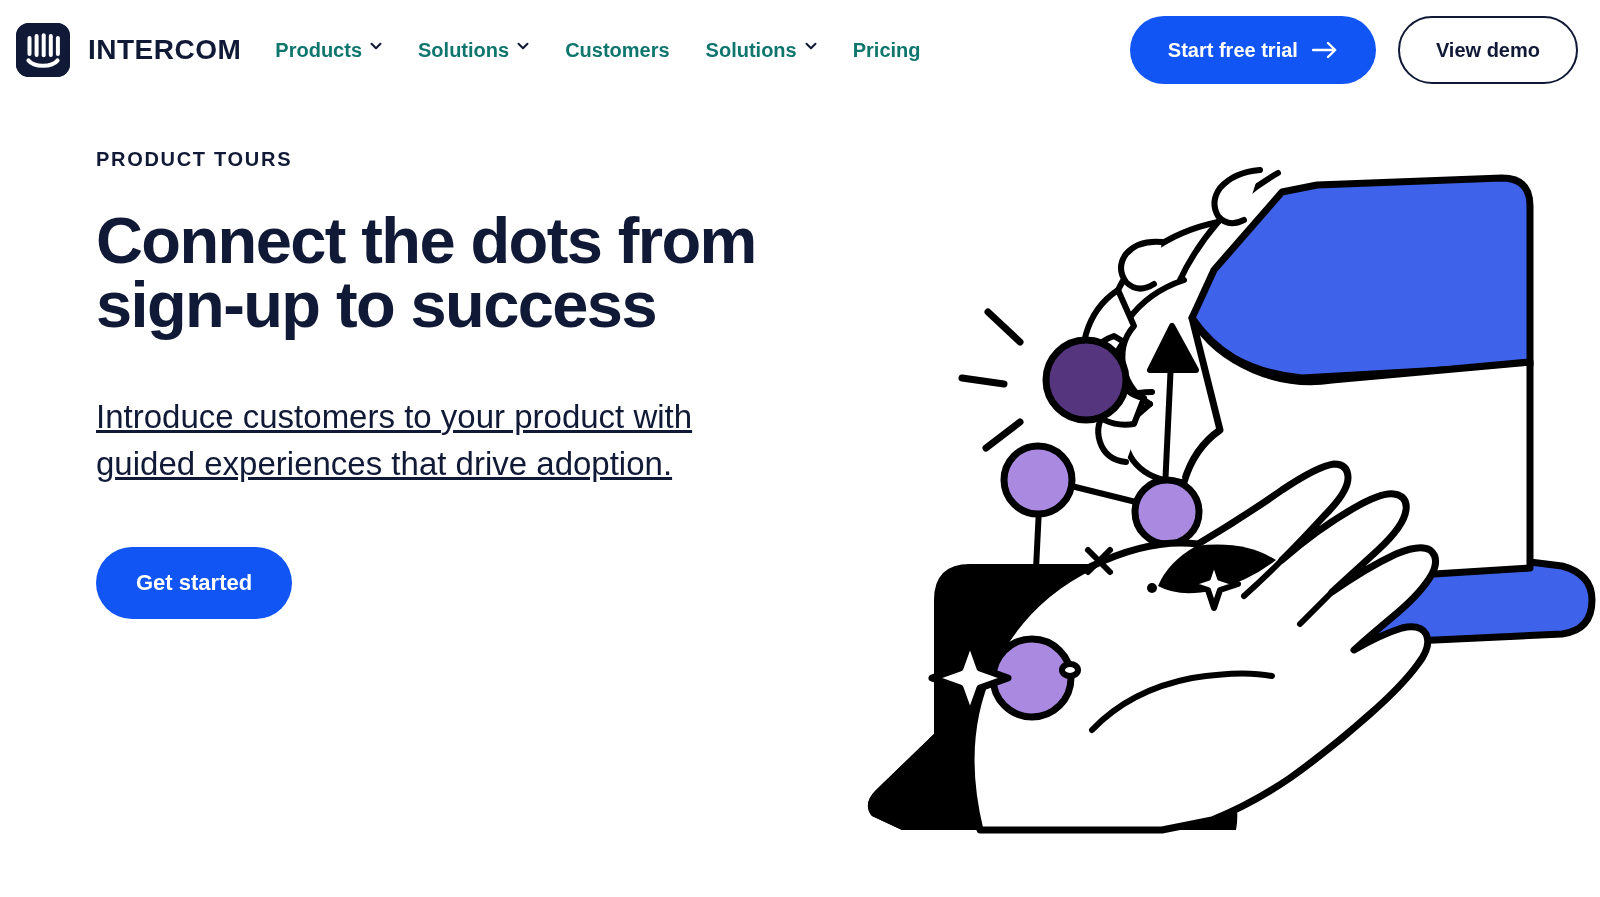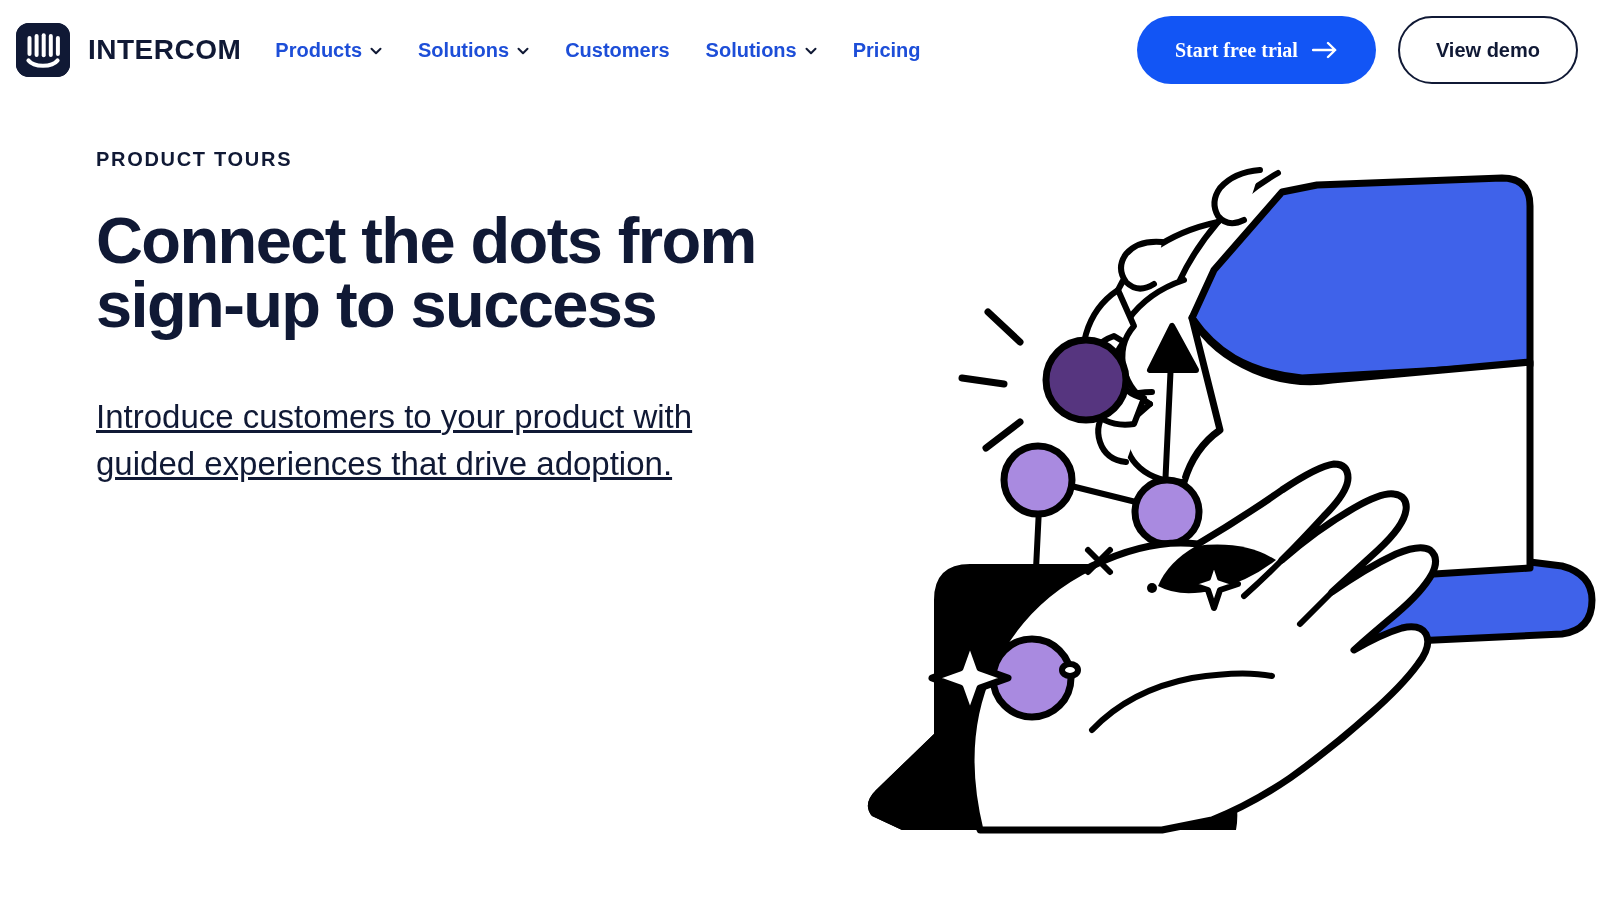--- a/index.html
+++ b/index.html
@@ -47,25 +47,25 @@
 
   .nav {
     display: flex;
     align-items: center;
     gap: 36px;
     margin-left: 34px;
     flex: 0 0 auto;
   }
   .nav-item {
     display: flex;
-    align-items: center;
+    align-items: flex-start;
     gap: 8px;
     font-size: 20px;
     font-weight: 700;
-    color: #1d4ed8;
+    color: #0f766e;
     cursor: pointer;
     white-space: nowrap;
   }
   .chev {
     display: inline-block;
     width: 12px;
     height: 12px;
     position: relative;
     top: 1px;
   }
@@ -78,21 +78,21 @@
     gap: 22px;
     flex: 0 0 auto;
   }
   .btn-primary {
     background: #1255f5;
     color: #ffffff;
     border: none;
     border-radius: 999px;
     height: 68px;
     padding: 0 38px;
-    font-family: Liberation Serif, serif;
+    font-family: Liberation Sans, sans-serif;
     font-size: 20px;
     font-weight: 700;
     display: flex;
     align-items: center;
     gap: 14px;
     cursor: pointer;
     white-space: nowrap;
   }
   .btn-primary .arrow { display: flex; align-items: center; }
   .btn-outline {
@@ -234,20 +234,21 @@
     <button class="btn-outline">View demo</button>
   </div>
 </header>
 
 <main class="hero">
 
   <div class="hero-copy">
     <div class="eyebrow">PRODUCT TOURS</div>
     <h1 class="hero-title">Connect the dots from sign-up to success</h1>
     <p class="hero-sub">Introduce customers to your product with guided experiences that drive adoption.</p>
+    <button class="btn-cta">Get started</button>
   </div>
 
   <div class="hero-art">
     <svg width="760" height="760" viewBox="0 0 760 760" aria-hidden="true">
       <g stroke="#000000" stroke-width="7" stroke-linecap="round" stroke-linejoin="round">
 
         <path d="M455 55 L640 48 Q668 48 668 76 L668 235
                  L440 248
                  Q400 244 372 228
                  Q348 214 330 188

